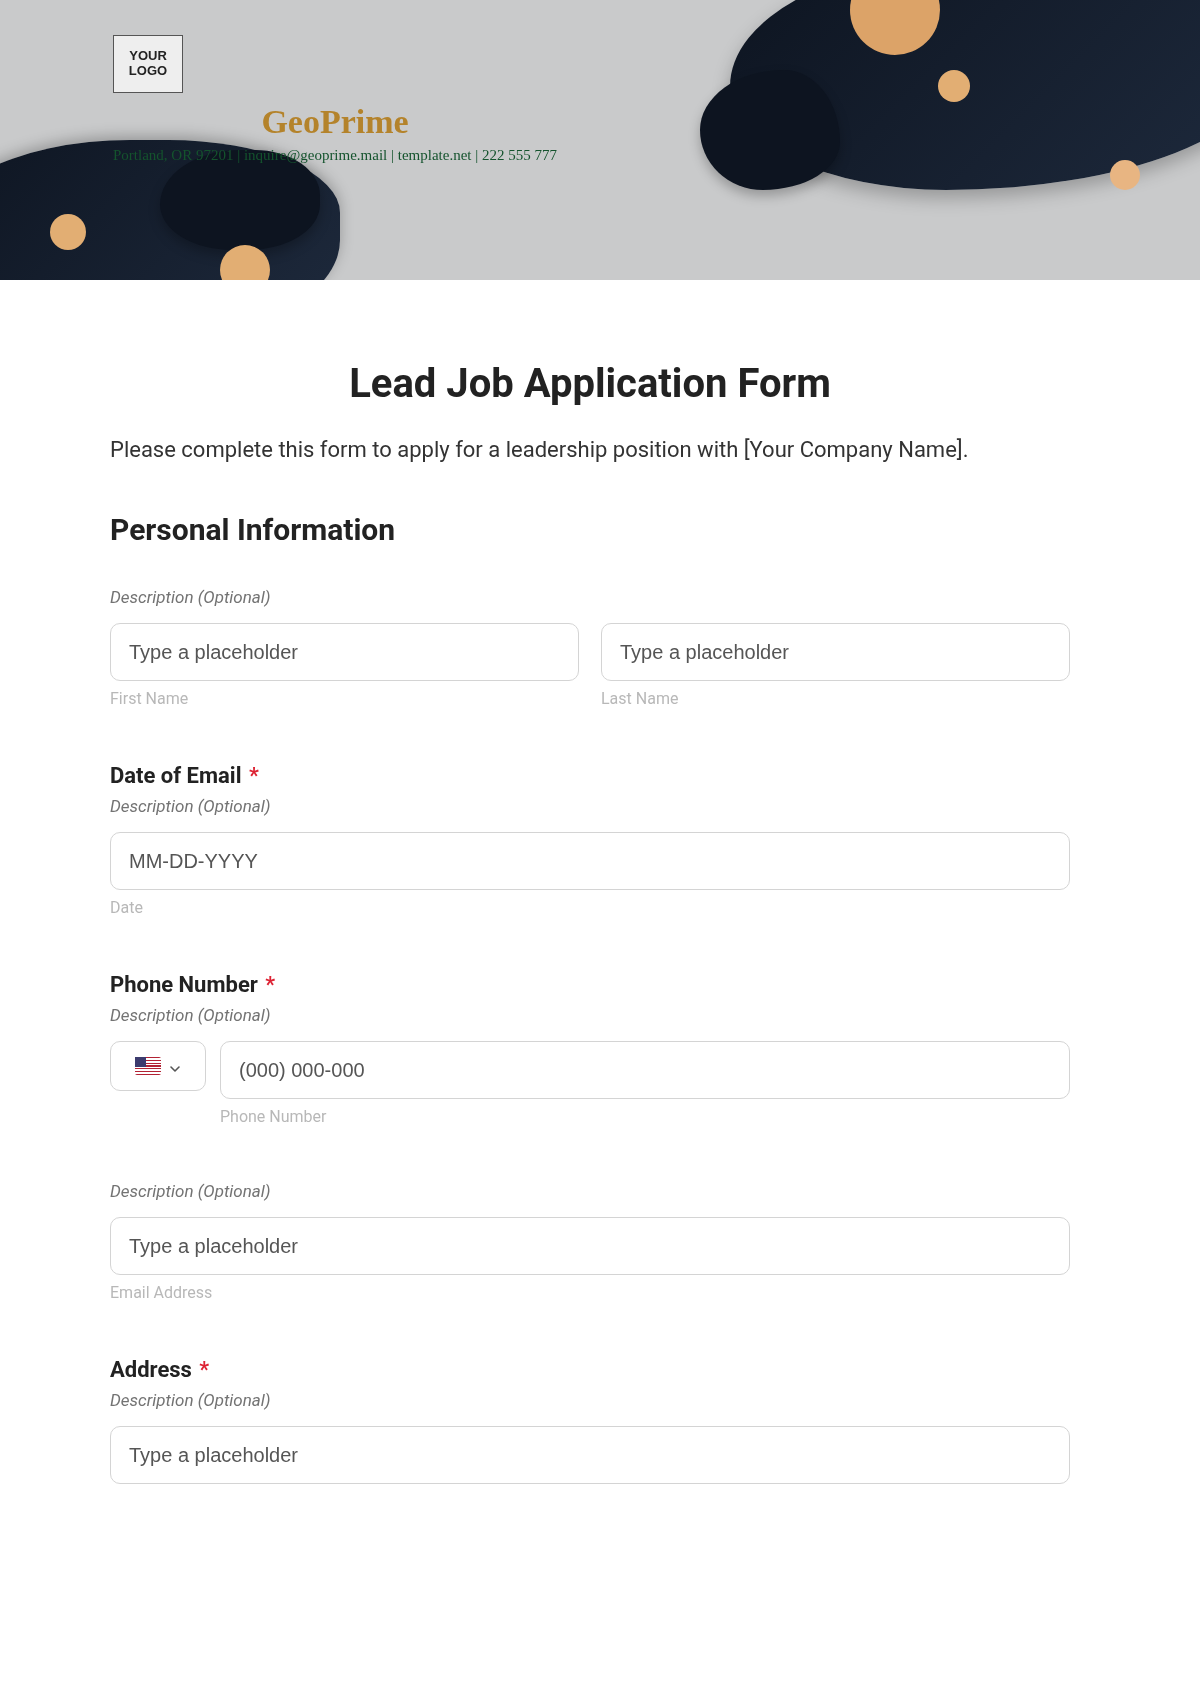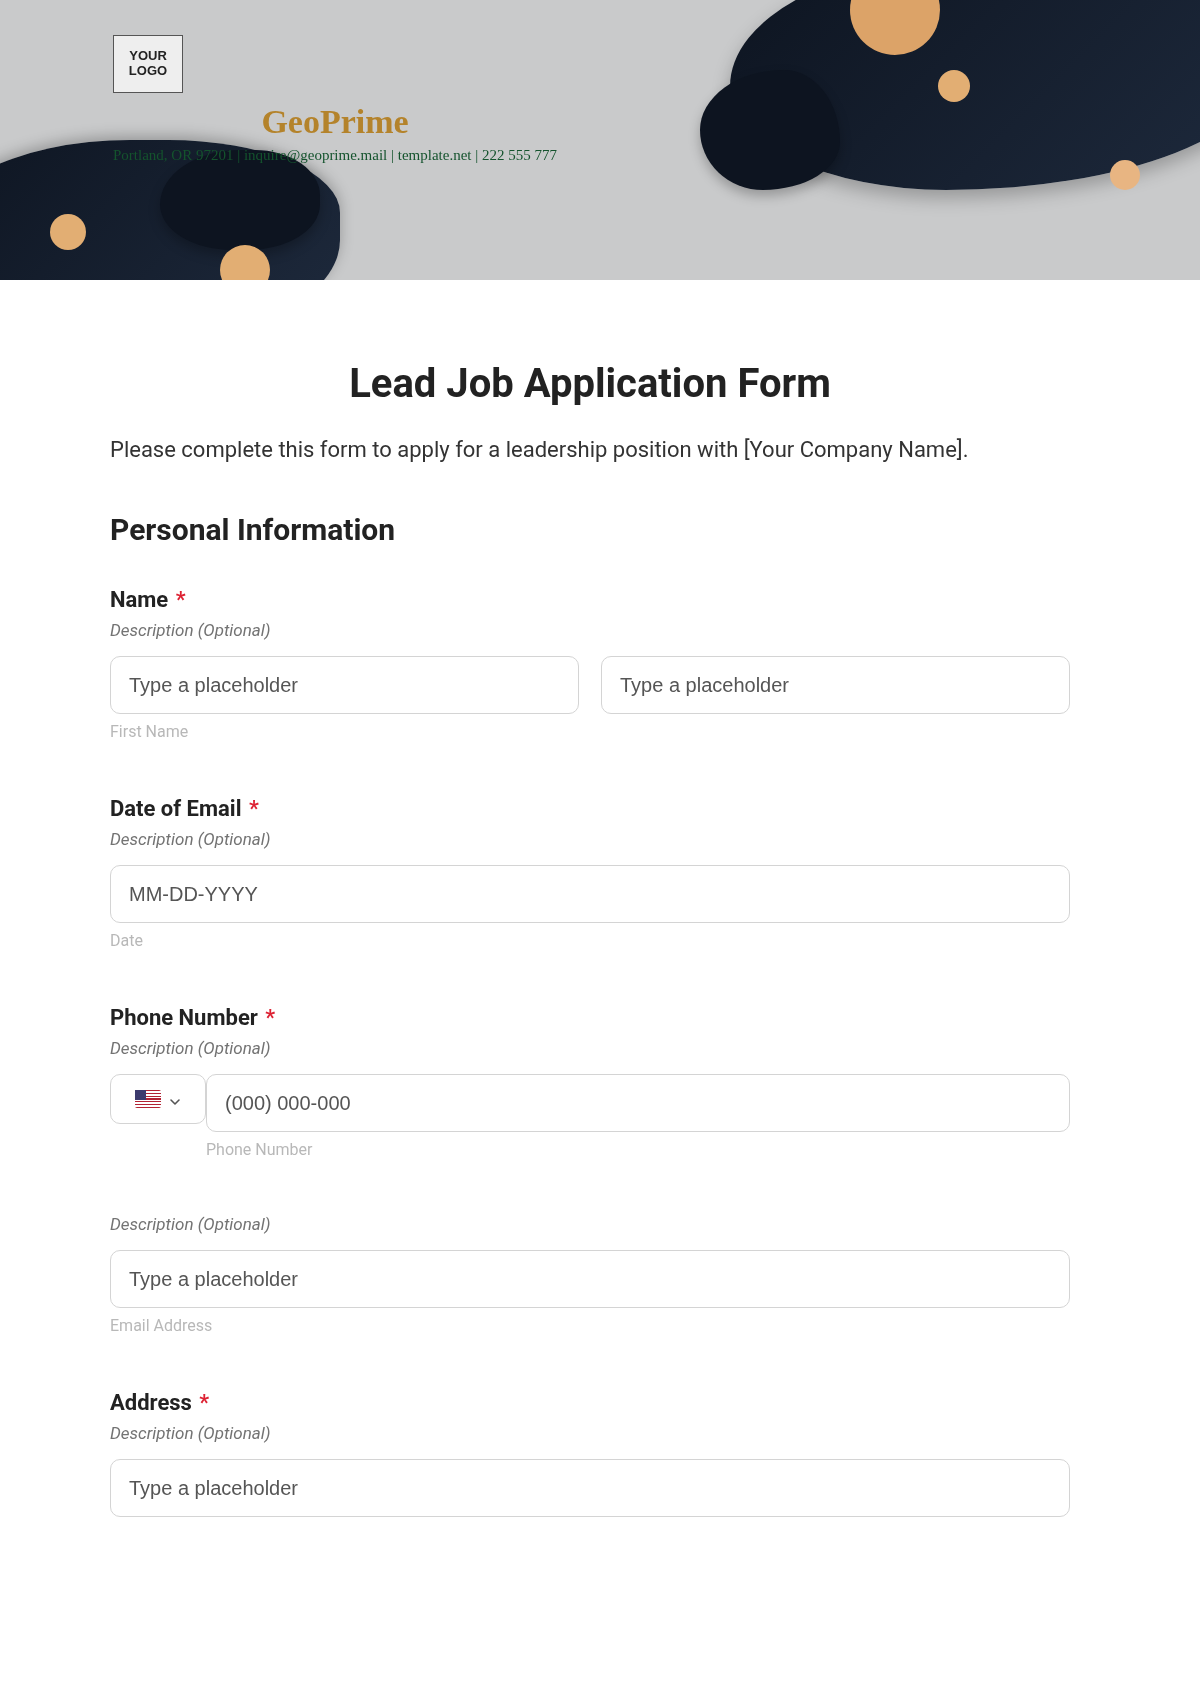--- a/index.html
+++ b/index.html
@@ -139,21 +139,21 @@
     height:58px;
     border:1px solid #d4d4d4;
     border-radius:10px;
     padding: 0 18px;
     font-size:20px;
     color:#222;
     background:#fff;
   }
   input.text-input::placeholder { color:#555; }
 
-  .phone-row { display:flex; align-items:flex-start; }
+  .phone-row { display:flex; gap:14px; align-items:flex-start; }
   .country-picker {
     width:96px; height:50px;
     border:1px solid #d4d4d4;
     border-radius:10px;
     display:flex; align-items:center; justify-content:center;
     gap:8px;
     cursor:pointer;
     background:#fff;
   }
   .flag {
@@ -211,32 +211,29 @@
 
 <div class="form-wrap">
 
   <h1 class="form-title">Lead Job Application Form</h1>
 
   <p class="form-intro">Please complete this form to apply for a leadership position with [Your Company Name].</p>
 
   <h2 class="section-heading">Personal Information</h2>
 
   <div class="field-group">
-    <div class="field-label">
-      <span>Name</span>
-      <span class="req">*</span>
-    </div>
     <div class="field-desc">Description (Optional)</div>
     <div class="row">
       <div class="col">
         <input class="text-input" type="text" placeholder="Type a placeholder" style="">
         <div class="sublabel">First Name</div>
       </div>
       <div class="col">
         <input class="text-input" type="text" placeholder="Type a placeholder" style="">
+        <div class="sublabel">Last Name</div>
       </div>
     </div>
   </div>
 
   <div class="field-group">
     <div class="field-label">
       <span>Date of Email</span>
       <span class="req">*</span>
     </div>
     <div class="field-desc">Description (Optional)</div>

